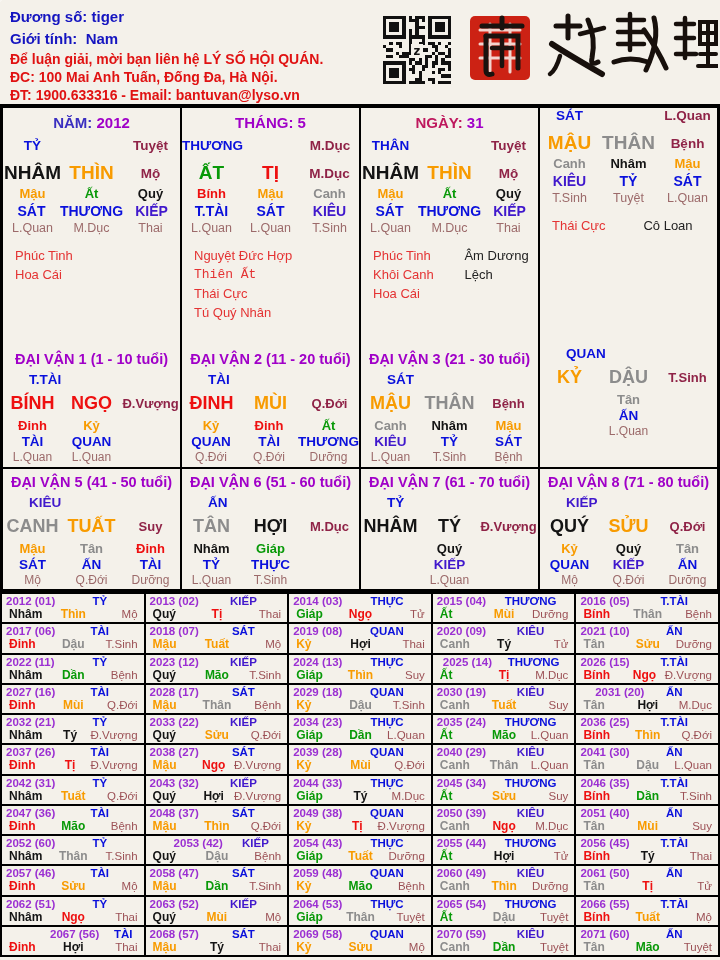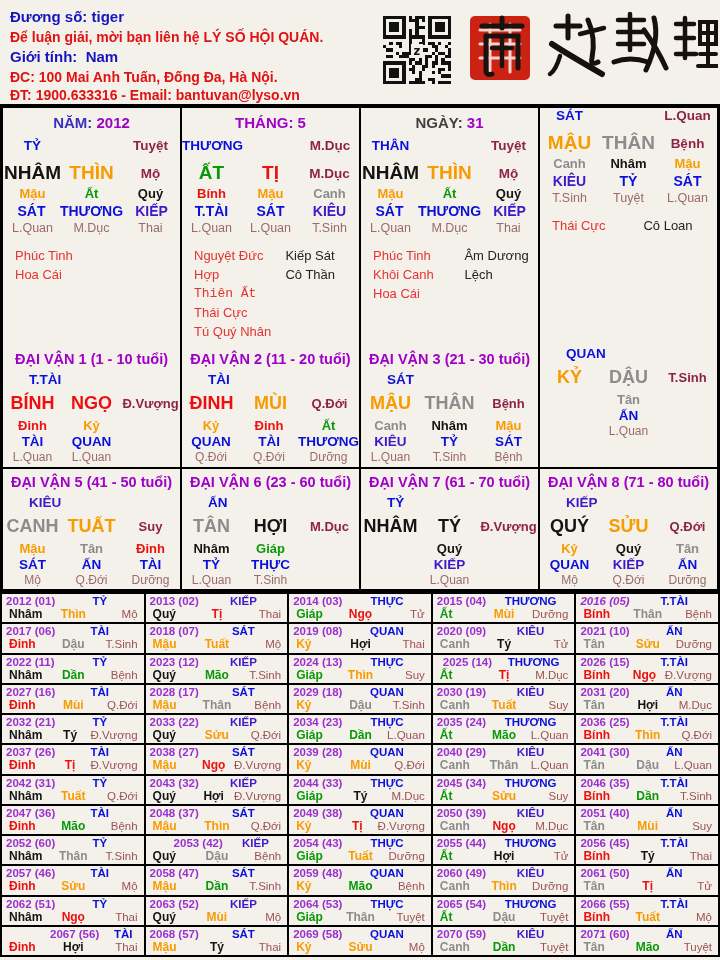--- a/index.html
+++ b/index.html
@@ -62,22 +62,22 @@
   .y-l2 .s2{flex:1;text-align:center;font-size:12px;font-weight:bold;}
   .y-l2 .s3{flex:1;text-align:right;padding-right:6px;font-size:11.5px;}
 </style>
 </head>
 <body>
 
 <div class="page">
 
   <div class="hdr">
     <div class="l blue"><span>Đương số:</span> <span>tiger</span></div>
+    <div class="l blue"><span>Giới tính:</span>&nbsp;&nbsp;<span>Nam</span></div>
     <div class="l red">Để luận giải, mời bạn liên hệ LÝ SỐ HỘI QUÁN.</div>
-    <div class="l blue"><span>Giới tính:</span>&nbsp;&nbsp;<span>Nam</span></div>
     <div class="l red">ĐC: 100 Mai Anh Tuấn, Đống Đa, Hà Nội.</div>
     <div class="l red">ĐT: 1900.633316 - Email: bantuvan@lyso.vn</div>
   </div>
 
   <svg class="qr" id="qr" viewBox="0 0 21 21" shape-rendering="crispEdges">
       <rect x="0" y="0" width="21" height="21" fill="#f4f1ea"></rect>
       <rect x="8" y="0" width="1" height="1" fill="#111"></rect>
       <rect x="10" y="0" width="1" height="1" fill="#111"></rect>
       <rect x="11" y="0" width="1" height="1" fill="#111"></rect>
       <rect x="12" y="0" width="1" height="1" fill="#111"></rect>
@@ -310,28 +310,24 @@
           <span style="color: rgb(156, 106, 106);">L.Quan</span>
           <span style="color: rgb(156, 106, 106);">T.Sinh</span>
         </div>
         <div class="p-stars">
           <div class="sr">
             <div style="color: rgb(228, 51, 51);">Nguyệt Đức Hợp</div>
             <div style="color: rgb(228, 51, 51); font-family: Liberation Mono, monospace;">Thiên Ất</div>
             <div style="color: rgb(228, 51, 51);">Thái Cực</div>
             <div style="color: rgb(228, 51, 51);">Tú Quý Nhân</div>
           </div>
-          <div class="sk">
-            <div style="color: rgb(34, 34, 34);">Kiếp Sát</div>
-            <div style="color: rgb(34, 34, 34);">Cô Thần</div>
-          </div>
         </div>
       </div>
       <div class="cell">
-        <div class="p-title"><span style="color: #404040;">NGÀY: </span><span style="color: rgb(160, 0, 200);">31</span></div>
+        <div class="p-title"><span style="color: #be185d;">NGÀY: </span><span style="color: rgb(160, 0, 200);">31</span></div>
         <div class="trow p-top">
           <span style="color: rgb(10, 16, 220);">THÂN</span>
           <span></span>
           <span style="color: rgb(143, 35, 71);">Tuyệt</span>
         </div>
         <div class="trow p-big">
           <span class="sb" style="color: rgb(20, 20, 20);">NHÂM</span>
           <span class="sb" style="color: rgb(248, 155, 0);">THÌN</span>
           <span class="st" style="color: rgb(143, 35, 71);">Mộ</span>
         </div>
@@ -510,21 +506,21 @@
             <div class="c" style="color: rgb(156, 106, 106);">Q.Đới</div>
           </div>
           <div class="dv-sub">
             <div class="a" style="color: rgb(238, 16, 16);">Đinh</div>
             <div class="b" style="color: rgb(10, 16, 220);">TÀI</div>
             <div class="c" style="color: rgb(156, 106, 106);">Dưỡng</div>
           </div>
         </div>
       </div>
       <div class="cell">
-        <div class="dv-title" style="color: rgb(160, 0, 200);">ĐẠI VẬN 6 (23 - 60 tuổi)</div>
+        <div class="dv-title" style="color: rgb(160, 0, 200);">ĐẠI VẬN 6 (51 - 60 tuổi)</div>
         <div class="dv-god" style="color: rgb(10, 16, 220);">ẤN</div>
         <div class="trow dv-big">
           <span class="sb" style="color: rgb(140, 140, 140);">TÂN</span>
           <span class="sb" style="color: rgb(20, 20, 20);">HỢI</span>
           <span class="st" style="color: rgb(143, 35, 71);">M.Dục</span>
         </div>
         <div class="dv-subs">
           <div class="dv-sub">
             <div class="a" style="color: rgb(20, 20, 20);">Nhâm</div>
             <div class="b" style="color: rgb(10, 16, 220);">TỶ</div>
@@ -624,21 +620,21 @@
           <span class="yg" style="color: rgb(10, 16, 220);">THƯƠNG</span>
         </div>
         <div class="y-l2">
           <span class="s1" style="color: rgb(8, 153, 8);">Ất</span>
           <span class="s2" style="color: rgb(248, 155, 0);">Mùi</span>
           <span class="s3" style="color: rgb(156, 81, 86);">Dưỡng</span>
         </div>
       </div>
       <div class="cell y-cell">
         <div class="y-l1">
-          <span class="yy" style="color: rgb(155, 48, 210); font-style: italic;">2016 (05)</span>
+          <span class="yy" style="color: rgb(155, 48, 210);">2016 (05)</span>
           <span class="yg" style="color: rgb(10, 16, 220);">T.TÀI</span>
         </div>
         <div class="y-l2">
           <span class="s1" style="color: rgb(238, 16, 16);">Bính</span>
           <span class="s2" style="color: rgb(140, 140, 140);">Thân</span>
           <span class="s3" style="color: rgb(156, 81, 86);">Bệnh</span>
         </div>
       </div>
       <div class="cell y-cell">
         <div class="y-l1">
@@ -789,21 +785,21 @@
           <span class="yg" style="color: rgb(64, 24, 204);">KIÊU</span>
         </div>
         <div class="y-l2">
           <span class="s1" style="color: rgb(140, 140, 140);">Canh</span>
           <span class="s2" style="color: rgb(248, 155, 0);">Tuất</span>
           <span class="s3" style="color: rgb(156, 81, 86);">Suy</span>
         </div>
       </div>
       <div class="cell y-cell">
         <div class="y-l1">
-          <span class="yy" style="color: rgb(155, 48, 210);">2031 (20)</span>
+          <span class="yy" style="color: rgb(155, 48, 210); text-align: right;">2031 (20)</span>
           <span class="yg" style="color: rgb(10, 16, 220);">ẤN</span>
         </div>
         <div class="y-l2">
           <span class="s1" style="color: rgb(140, 140, 140);">Tân</span>
           <span class="s2" style="color: rgb(20, 20, 20);">Hợi</span>
           <span class="s3" style="color: rgb(156, 81, 86);">M.Dục</span>
         </div>
       </div>
       <div class="cell y-cell">
         <div class="y-l1">

